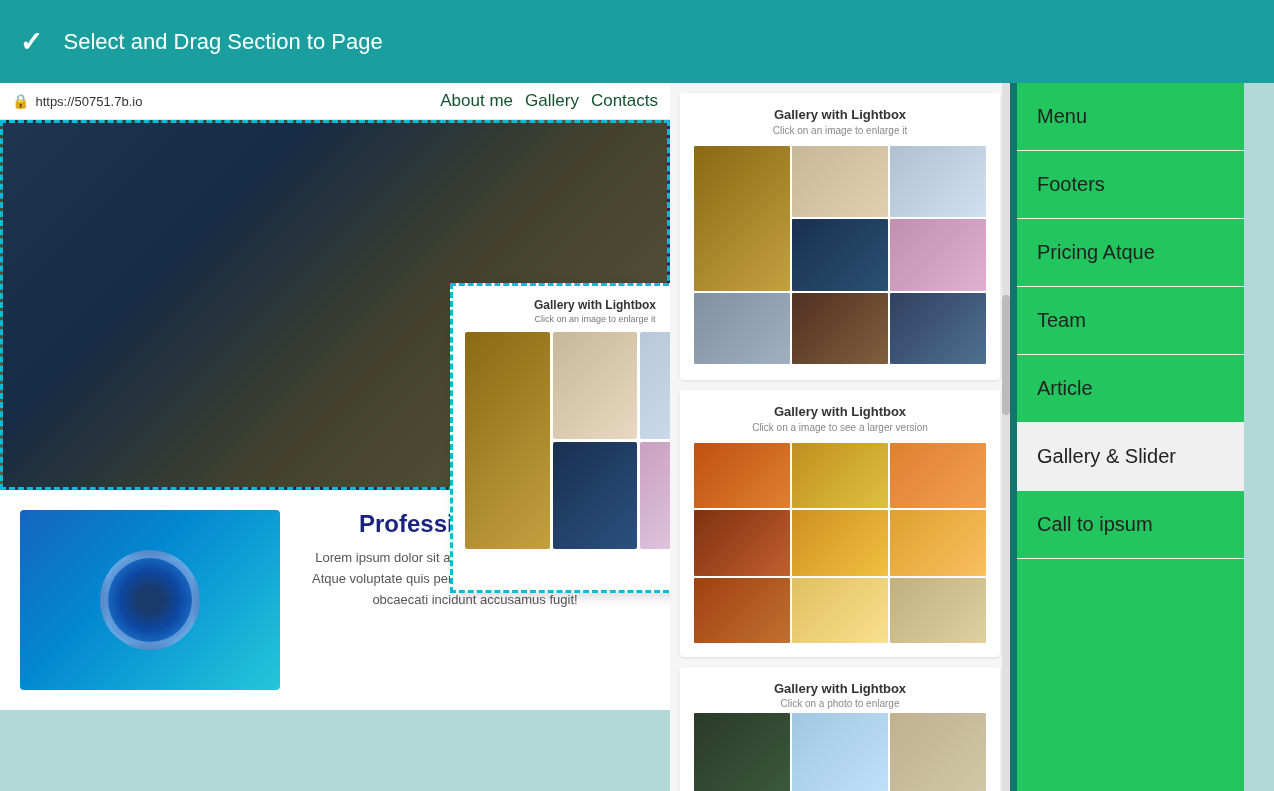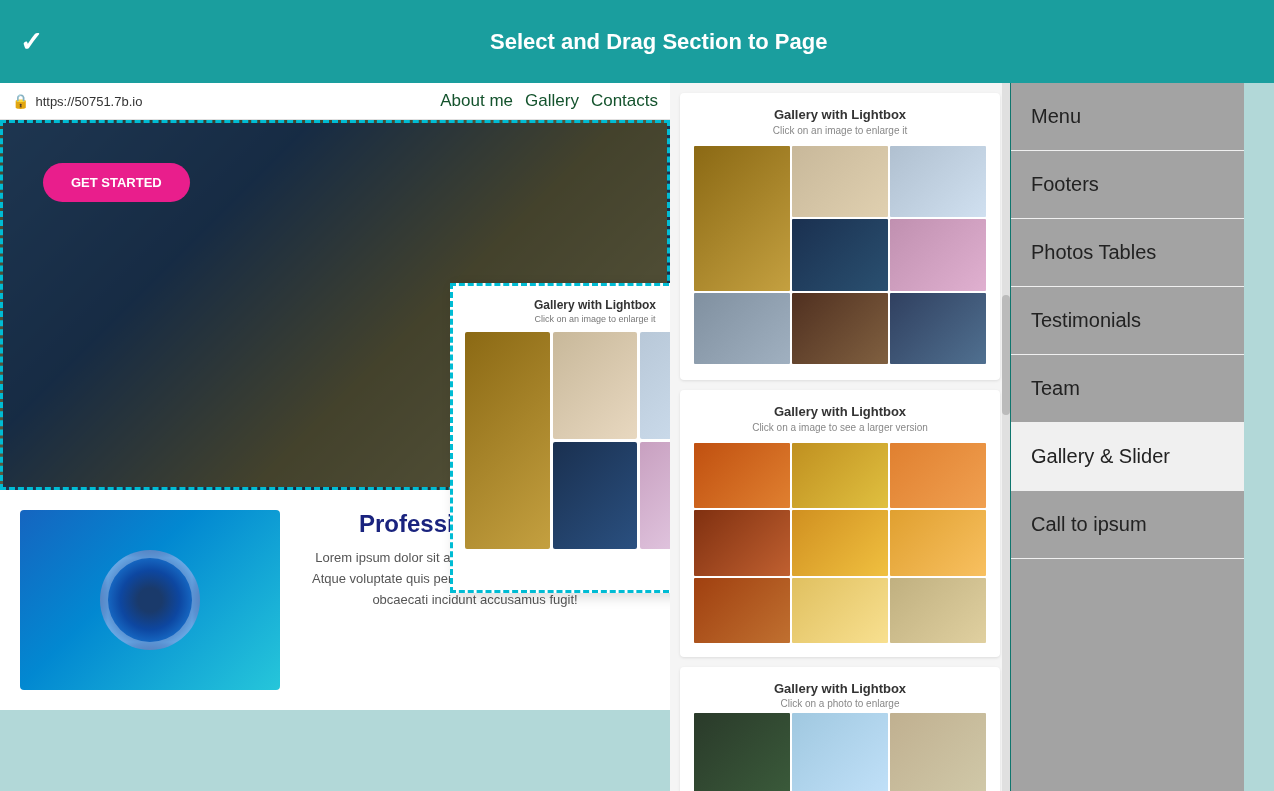--- a/index.html
+++ b/index.html
@@ -23,23 +23,23 @@
       gap: 20px;
     }
     .check-icon {
       color: white;
       font-size: 28px;
       font-weight: bold;
     }
     .top-header-title {
       color: white;
       font-size: 22px;
-      font-weight: 700;
+      font-weight: 400;
       flex: 1;
-      text-align: center;
+      text-align: left;
     }
 
     
     .main-content {
       display: flex;
       flex: 1;
       overflow: hidden;
     }
 
     
@@ -319,23 +319,23 @@
       height: 80px;
     }
     .partial-grid .cell { border-radius: 1px; }
     .gp-c1 { background: linear-gradient(135deg, #2a3a2a 0%, #3a5a3a 100%); }
     .gp-c2 { background: linear-gradient(135deg, #a0c8e0 0%, #c0e0f8 100%); }
     .gp-c3 { background: linear-gradient(135deg, #c0b090 0%, #d0c8a8 100%); }
 
     
     .sidebar {
       width: 234px;
-      background: #a3a3a3;
+      background: #22c55e;
       overflow-y: auto;
-      border-left: 1px solid #0f766e;
+      border-left: 7px solid #0f766e;
     }
     .sidebar-item {
       padding: 22px 20px;
       font-size: 20px;
       color: #222;
       cursor: pointer;
       border-bottom: 1px solid #f0f0f0;
     }
     .sidebar-item.active {
       background: #f0f0f0;
@@ -360,21 +360,20 @@
         <span>https://50751.7b.io</span>
       </div>
       <div class="browser-nav">
         <span>About me</span>
         <span>Gallery</span>
         <span>Contacts</span>
       </div>
     </div>
 
     <div class="hero-section">
-      <button class="hero-btn">GET STARTED</button>
     </div>
 
     <div class="below-hero">
 
       <div class="photo-card">
         <div class="photo-card-inner">
           <div class="lens-circle"></div>
         </div>
       </div>
 
@@ -450,27 +449,27 @@
   </div>
 
   <div class="sidebar">
     <div class="sidebar-item">
       <span>Menu</span>
     </div>
     <div class="sidebar-item">
       <span>Footers</span>
     </div>
     <div class="sidebar-item">
-      <span>Photos Tables</span>
-    </div>
-    <div class="sidebar-item">
-      <span>Testimonials</span>
+      <span>Pricing Atque</span>
     </div>
     <div class="sidebar-item">
       <span>Team</span>
+    </div>
+    <div class="sidebar-item">
+      <span>Article</span>
     </div>
     <div class="sidebar-item active">
       <span>Gallery &amp; Slider</span>
     </div>
     <div class="sidebar-item">
       <span>Call to ipsum</span>
     </div>
   </div>
 
 </div>

